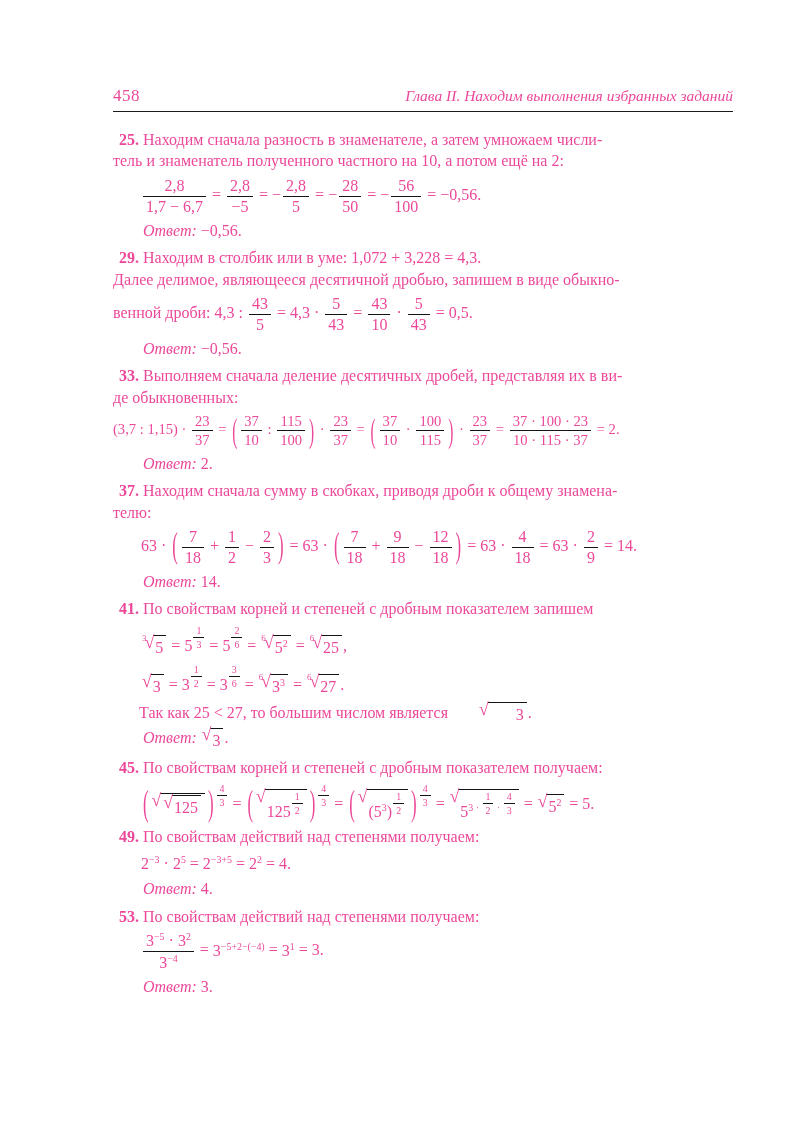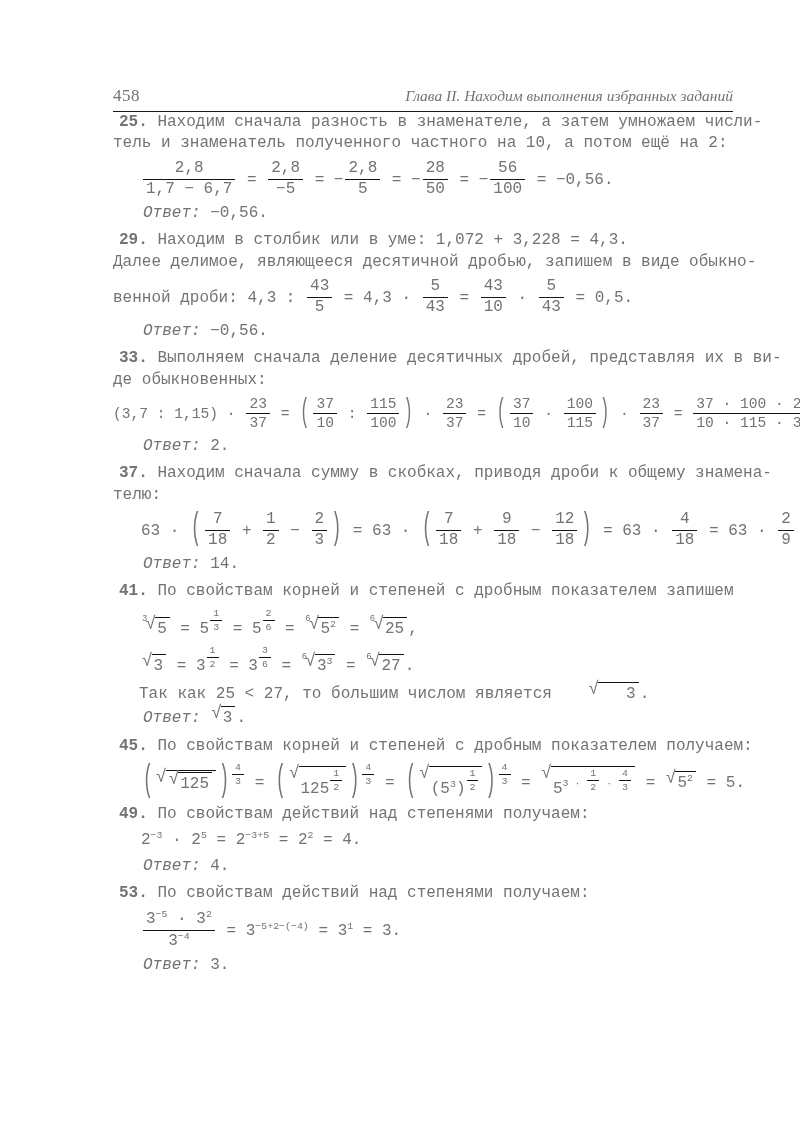--- a/index.html
+++ b/index.html
@@ -1,28 +1,28 @@
 <!DOCTYPE html>
 <html><head>
 <meta charset="utf-8">
 <style>
   html,body{margin:0;padding:0;background:#ffffff;}
   .page{
     width:800px;height:1130px;background:#ffffff;position:relative;
-    font-family:"Liberation Serif","DejaVu Serif",serif;color:#737373;
+    font-family:"Liberation Serif","DejaVu Serif",serif;color:#ec4899;
     overflow:hidden;
   }
   .inner{position:absolute;left:113px;top:86px;width:620px;}
   .header{
     display:flex;justify-content:space-between;align-items:baseline;
     border-bottom:1.4px solid #1a1a1a;padding-bottom:5px;
   }
   .page-num{font-size:17px;letter-spacing:0.5px;}
   .chapter{font-style:italic;font-size:15.5px;}
-  .content{font-size:16px;line-height:1.34;font-family:Liberation Mono, monospace;}
+  .content{margin-top:17px;font-size:16px;line-height:1.34;}
   .problem{margin-bottom:3px;}
   .line{white-space:nowrap;}
   .line-first{text-indent:6px;}
   .line-indent{text-indent:26px;}
   .line-formula{padding-left:28px;margin:5px 0 4px;}
   .line-formula.flush{padding-left:0;}
   .line-formula.compact{font-size:14.6px;}
   .line-answer{padding-left:30px;margin:1px 0 6px;}
   .pnum{font-weight:bold;}
   .answer-label{font-style:italic;}

